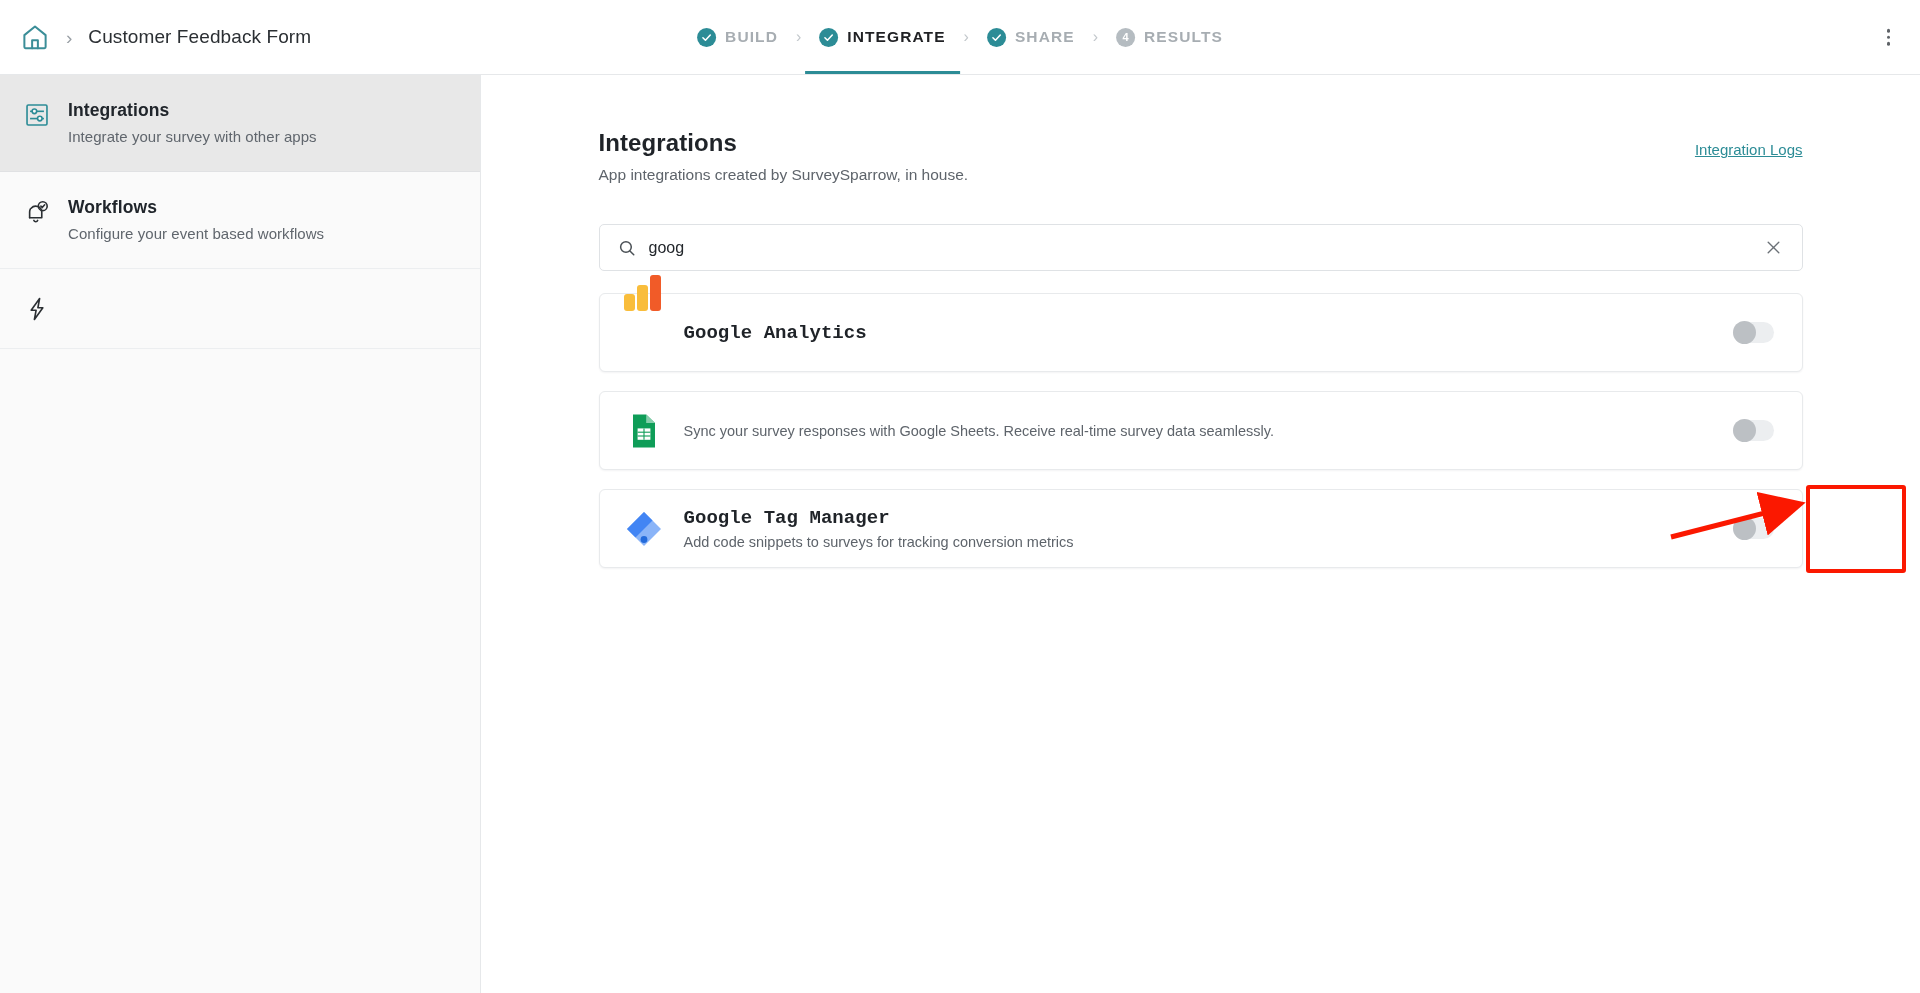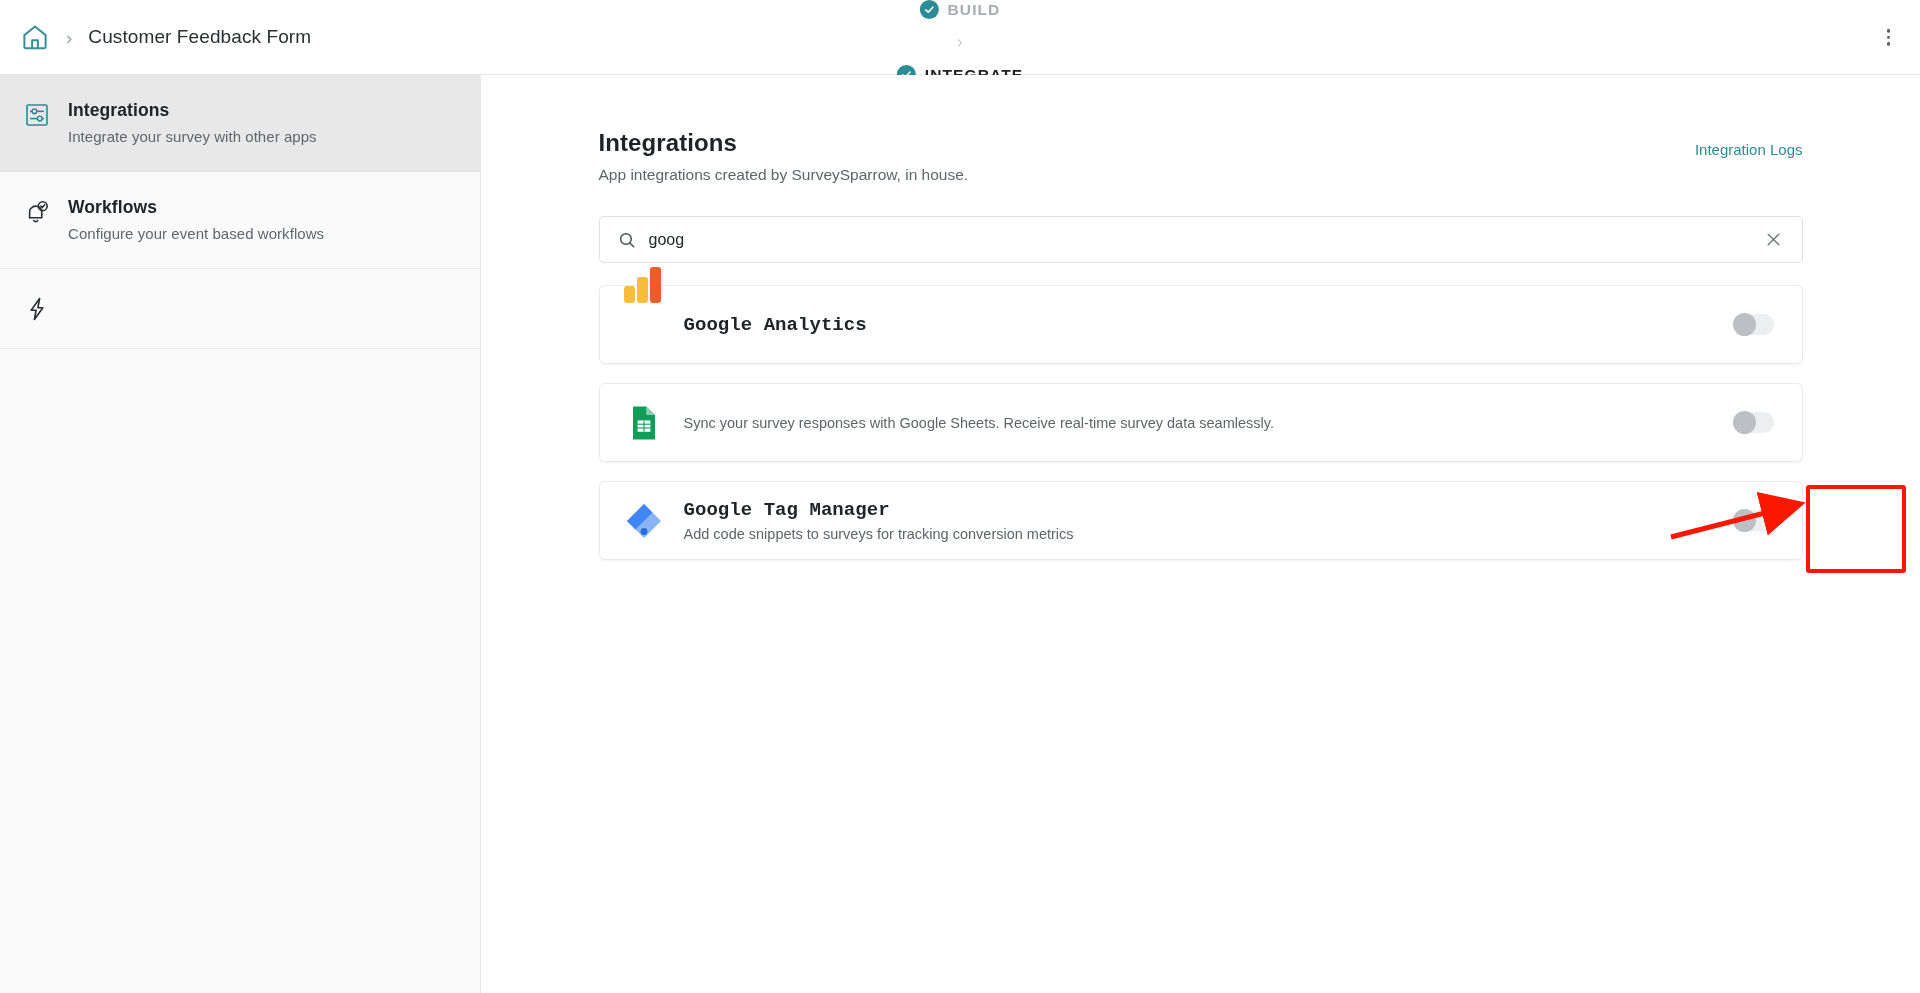--- a/index.html
+++ b/index.html
@@ -34,21 +34,20 @@
   }
 
   .steps {
     position: absolute;
     left: 50%;
     transform: translateX(-50%);
     display: flex;
     align-items: center;
     gap: 14px;
     height: 100%;
-    flex-direction: column;
   }
   .step {
     display: flex;
     align-items: center;
     gap: 9px;
     height: 100%;
     position: relative;
     padding: 0 4px;
     cursor: pointer;
   }
@@ -179,27 +178,28 @@
   .page-title {
     font-size: 24px;
     font-weight: bold;
     color: #1f2328;
     letter-spacing: .1px;
   }
   .page-sub { font-size: 15.5px; color: #5e646b; }
   .logs-link {
     font-size: 15px;
     color: #2c8c96;
+    text-decoration: underline;
     cursor: pointer;
     margin-top: 12px;
     white-space: nowrap;
   }
 
   .searchbar {
-    margin-top: 32px;
+    margin-top: 40px;
     height: 47px;
     border: 1px solid #dfe2e5;
     border-radius: 5px;
     background: #ffffff;
     display: flex;
     align-items: center;
     padding: 0 16px 0 18px;
     gap: 13px;
   }
   .searchbar svg { display: block; flex: 0 0 auto; }

